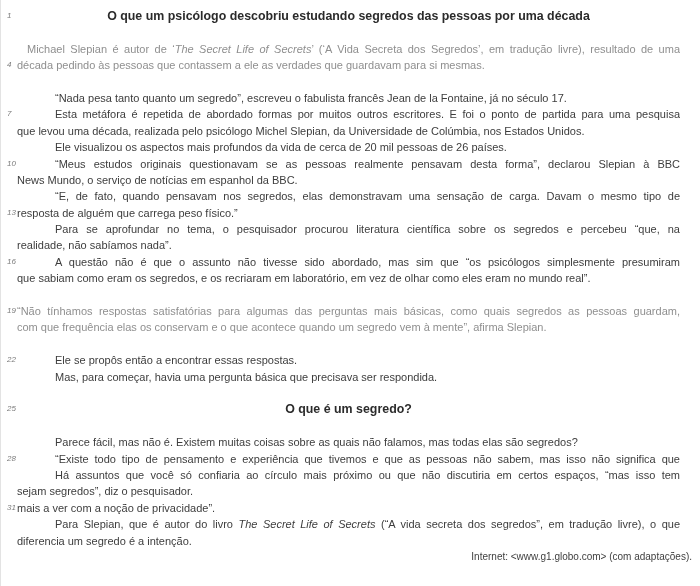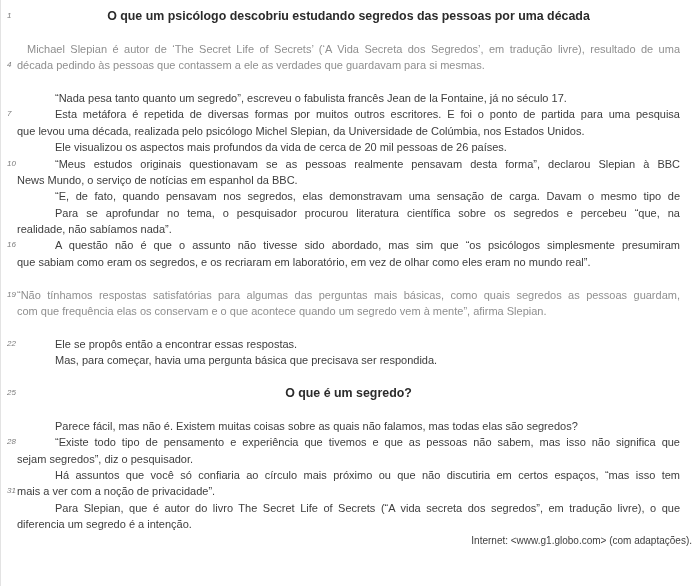--- a/index.html
+++ b/index.html
@@ -37,21 +37,21 @@
   .ind-sm .txt { padding-left: 10px; }
   .t-gray .txt { color: #8f8f8f; }
   .t-title .txt, .t-heading .txt {
     font-weight: 700;
     text-align: center;
     text-align-last: center;
     font-size: 12.4px;
     color: #2b2b2b;
     white-space: normal;
   }
-  .it { }
+  .it { font-style: italic; }
   #source-line {
     margin-top: 2px;
     margin-right: 8px;
     text-align: right;
     font-size: 10px;
     color: #3f3f3f;
     margin-left: 18px;
   }
 </style>
 </head>
@@ -78,41 +78,45 @@
       <div class="line t-blank">
         <span class="num"></span>
         <div class="txt"></div>
       </div>
       <div class="line t-body ind-full">
         <span class="num"></span>
         <div class="txt"><span>“Nada pesa tanto quanto um segredo”, escreveu o fabulista francês Jean de la Fontaine, já no século 17.</span></div>
       </div>
       <div class="line t-body just ind-full">
         <span class="num">7</span>
-        <div class="txt"><span>Esta metáfora é repetida de diversas formas por muitos outros escritores. E foi o ponto de partida para uma pesquisa</span></div>
+        <div class="txt"><span>Esta metáfora é repetida de abordado formas por muitos outros escritores. E foi o ponto de partida para uma pesquisa</span></div>
       </div>
       <div class="line t-body">
         <span class="num"></span>
         <div class="txt"><span>que levou uma década, realizada pelo psicólogo Michel Slepian, da Universidade de Colúmbia, nos Estados Unidos.</span></div>
       </div>
       <div class="line t-body ind-full">
         <span class="num"></span>
         <div class="txt"><span>Ele visualizou os aspectos mais profundos da vida de cerca de 20 mil pessoas de 26 países.</span></div>
       </div>
       <div class="line t-body just ind-full">
         <span class="num">10</span>
         <div class="txt"><span>“Meus estudos originais questionavam se as pessoas realmente pensavam desta forma”, declarou Slepian à BBC</span></div>
       </div>
       <div class="line t-body">
         <span class="num"></span>
         <div class="txt"><span>News Mundo, o serviço de notícias em espanhol da BBC.</span></div>
       </div>
       <div class="line t-body just ind-full">
         <span class="num"></span>
         <div class="txt"><span>“E, de fato, quando pensavam nos segredos, elas demonstravam uma sensação de carga. Davam o mesmo tipo de</span></div>
+      </div>
+      <div class="line t-body">
+        <span class="num">13</span>
+        <div class="txt"><span>resposta de alguém que carrega peso físico.”</span></div>
       </div>
       <div class="line t-body just ind-full">
         <span class="num"></span>
         <div class="txt"><span>Para se aprofundar no tema, o pesquisador procurou literatura científica sobre os segredos e percebeu “que, na</span></div>
       </div>
       <div class="line t-body">
         <span class="num"></span>
         <div class="txt"><span>realidade, não sabíamos nada”.</span></div>
       </div>
       <div class="line t-body just ind-full">
@@ -160,27 +164,27 @@
         <div class="txt"></div>
       </div>
       <div class="line t-body ind-full">
         <span class="num"></span>
         <div class="txt"><span>Parece fácil, mas não é. Existem muitas coisas sobre as quais não falamos, mas todas elas são segredos?</span></div>
       </div>
       <div class="line t-body just ind-full">
         <span class="num">28</span>
         <div class="txt"><span>“Existe todo tipo de pensamento e experiência que tivemos e que as pessoas não sabem, mas isso não significa que</span></div>
       </div>
+      <div class="line t-body just ind-full">
+        <span class="num"></span>
+        <div class="txt"><span>Há assuntos que você só confiaria ao círculo mais próximo ou que não discutiria em certos espaços, “mas isso tem</span></div>
+      </div>
       <div class="line t-body">
         <span class="num"></span>
         <div class="txt"><span>sejam segredos”, diz o pesquisador.</span></div>
-      </div>
-      <div class="line t-body just ind-full">
-        <span class="num"></span>
-        <div class="txt"><span>Há assuntos que você só confiaria ao círculo mais próximo ou que não discutiria em certos espaços, “mas isso tem</span></div>
       </div>
       <div class="line t-body">
         <span class="num">31</span>
         <div class="txt"><span>mais a ver com a noção de privacidade”.</span></div>
       </div>
       <div class="line t-body just ind-full">
         <span class="num"></span>
         <div class="txt"><span>Para Slepian, que é autor do livro </span><span class="it">The Secret Life of Secrets</span><span> (“A vida secreta dos segredos”, em tradução livre), o que</span></div>
       </div>
       <div class="line t-body">

